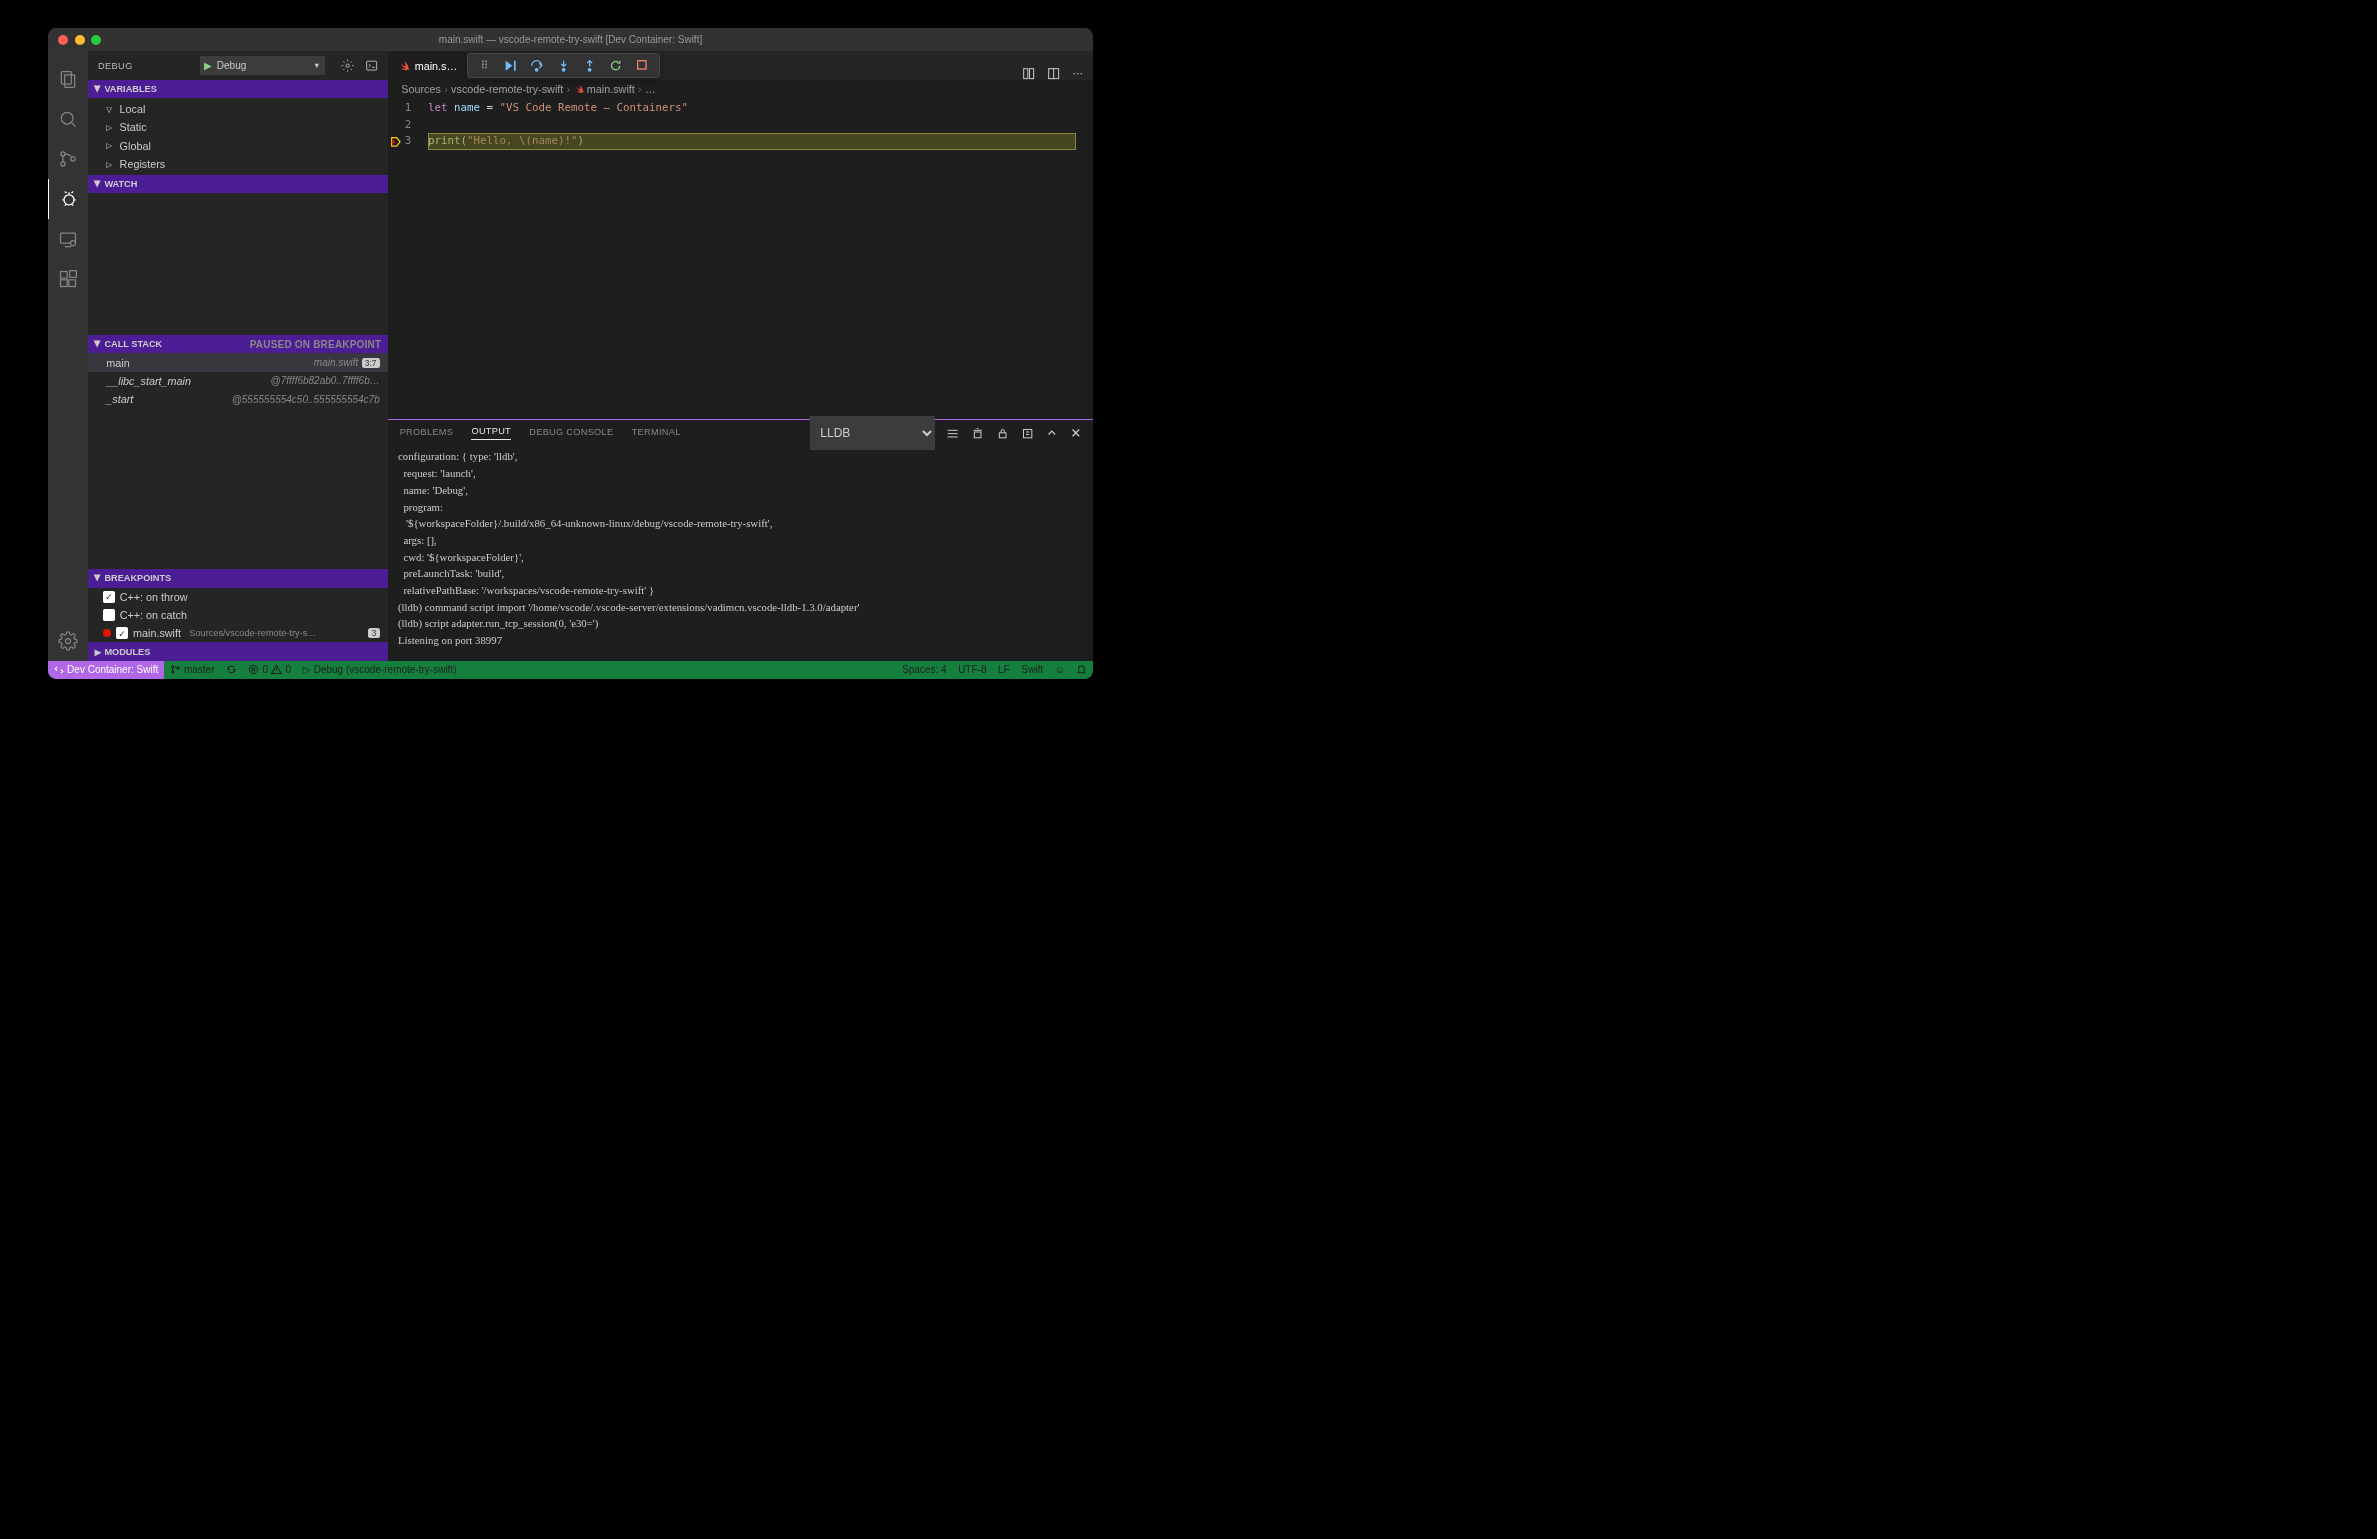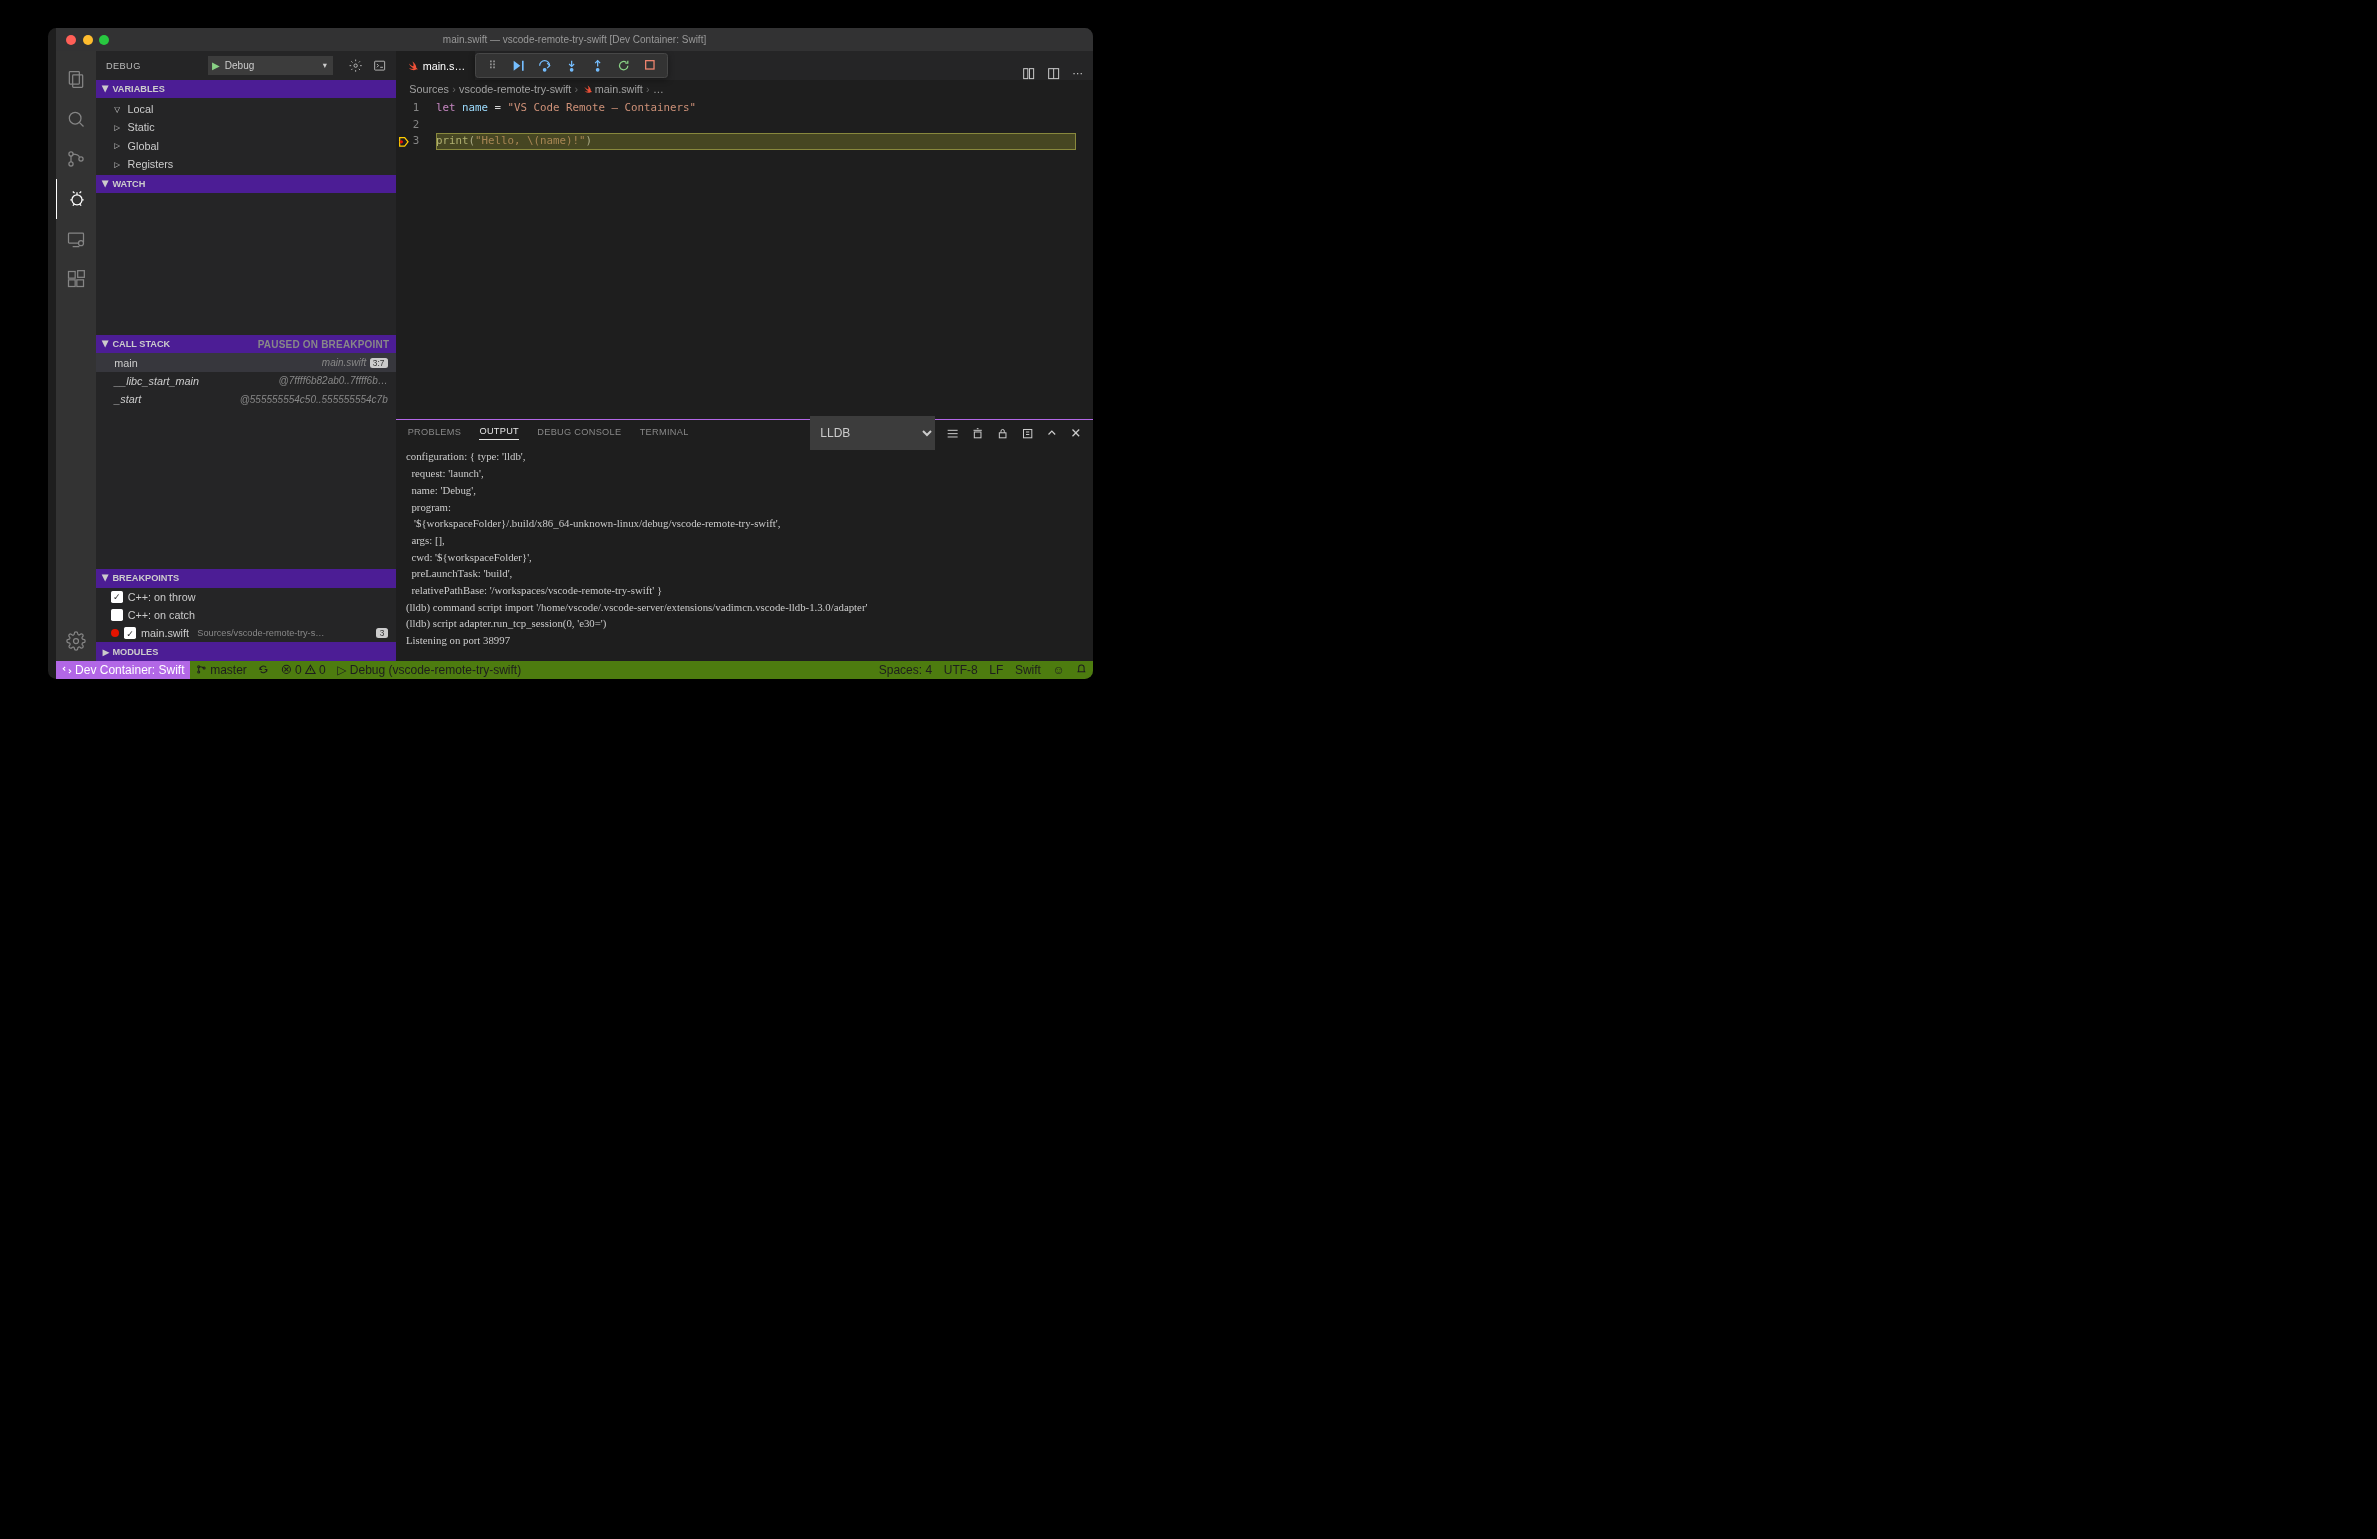--- a/index.html
+++ b/index.html
@@ -17,21 +17,20 @@
   top: 28px;
   left: 48px;
   width: 1045px;
   height: 651px;
   background: #1e1e1e;
   border-radius: 8.3px;
   overflow: hidden;
   display: flex;
   flex-direction: column;
   box-shadow: 0 8.3px 33px rgba(0,0,0,0.6);
-  padding-left: 8px;
 }
 .titlebar {
   height: 23px;
   background: #323233;
   display: flex;
   align-items: center;
   position: relative;
 }
 .traffic { display: flex; gap: 6.7px; padding-left: 10px; }
 .dot { width: 10px; height: 10px; border-radius: 50%; }
@@ -136,21 +135,21 @@
 .panel {
   height: 242px; border-top: 1.7px solid #b267e6;
   display: flex; flex-direction: column; background: #1e1e1e;
 }
 .panel-tabs { height: 27px; display: flex; align-items: center; padding: 0 11.7px; gap: 18.3px; font-size: 9.2px; color: #888; }
 .ptab { cursor: pointer; letter-spacing: 0.3px; padding-bottom: 3.3px; }
 .ptab.active { color: #e7e7e7; border-bottom: 0.8px solid #e7e7e7; text-align: center; }
 .panel-right { margin-left: auto; display: flex; align-items: center; gap: 11.7px; color: #ccc; }
 .panel-select { background: #3c3c3c; color: #ccc; border: none; font-size: 12px; padding: 1.7px 15px 1.7px 6.7px; height: 34px; min-width: 125px; }
 .panel-body { flex: 1; overflow: auto; font-family: Liberation Serif, serif; font-size: 10.8px; color: #ccc; padding: 1.7px 10px; line-height: 16.7px; white-space: pre; }
-.statusbar { height: 18.3px; display: flex; align-items: center; font-size: 12px; background: #4d7c0f; color: #1e1e1e; }
+.statusbar { height: 18.3px; display: flex; align-items: center; font-size: 10px; background: #15803d; color: #1e1e1e; }
 .statusbar .remote { background: #b267e6; color: #fff; height: 100%; display: flex; align-items: center; padding: 0 6.7px; gap: 3.3px; }
 .statusbar .item { padding: 0 5.8px; display: flex; align-items: center; gap: 3.3px; height: 100%; }
 .statusbar .right { margin-left: auto; display: flex; }
 svg { display: block; }
 </style>
 </head>
 <body>
 
 <div class="window">
   <div class="titlebar">

